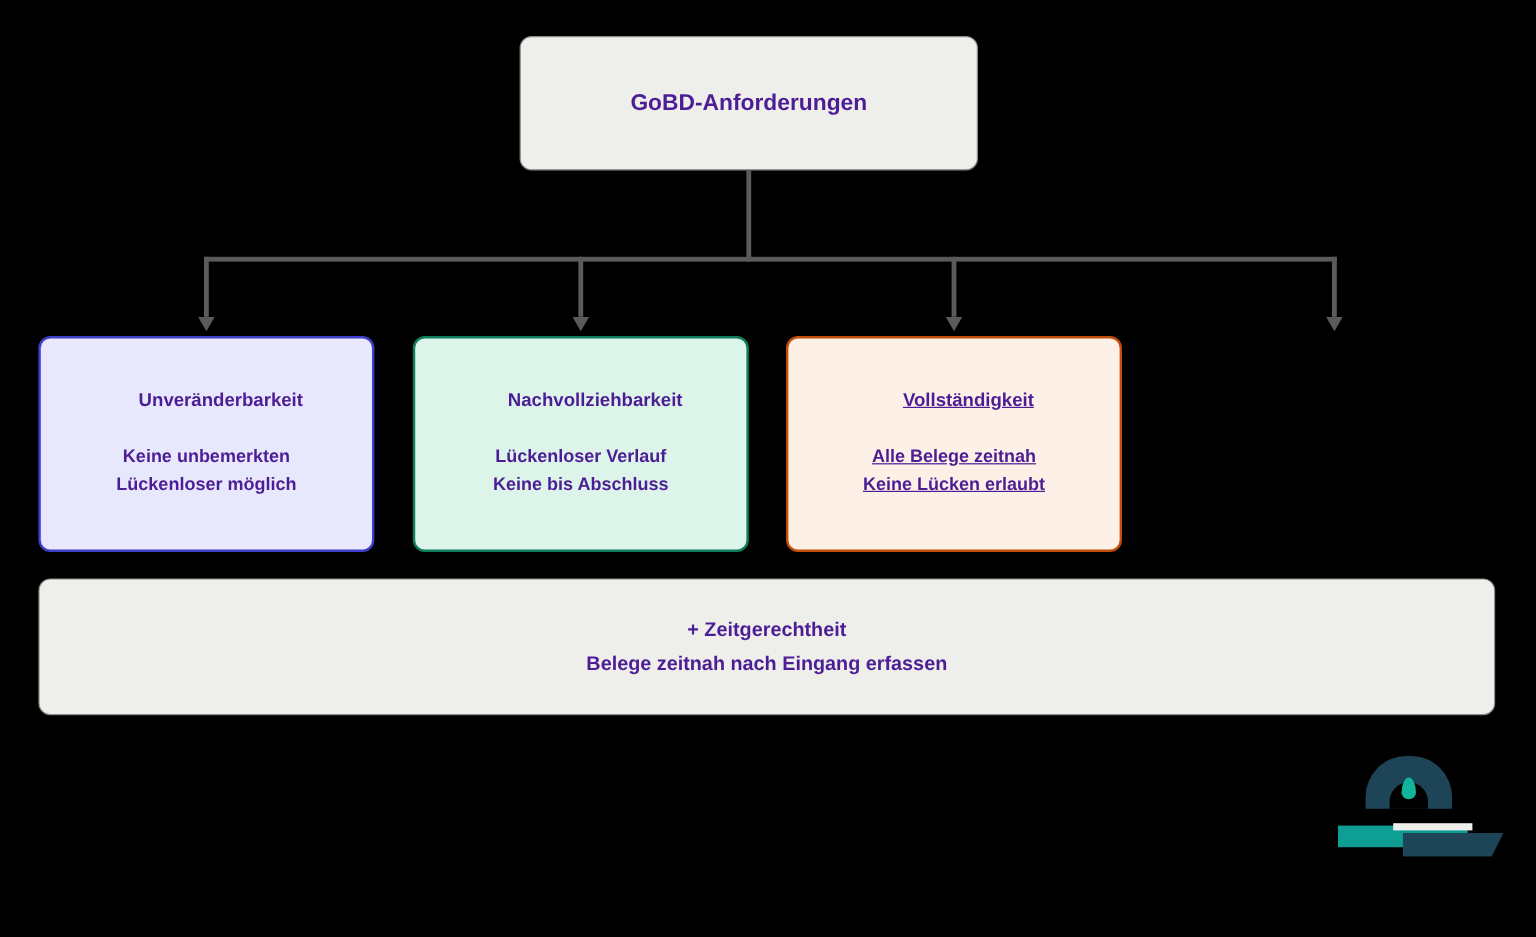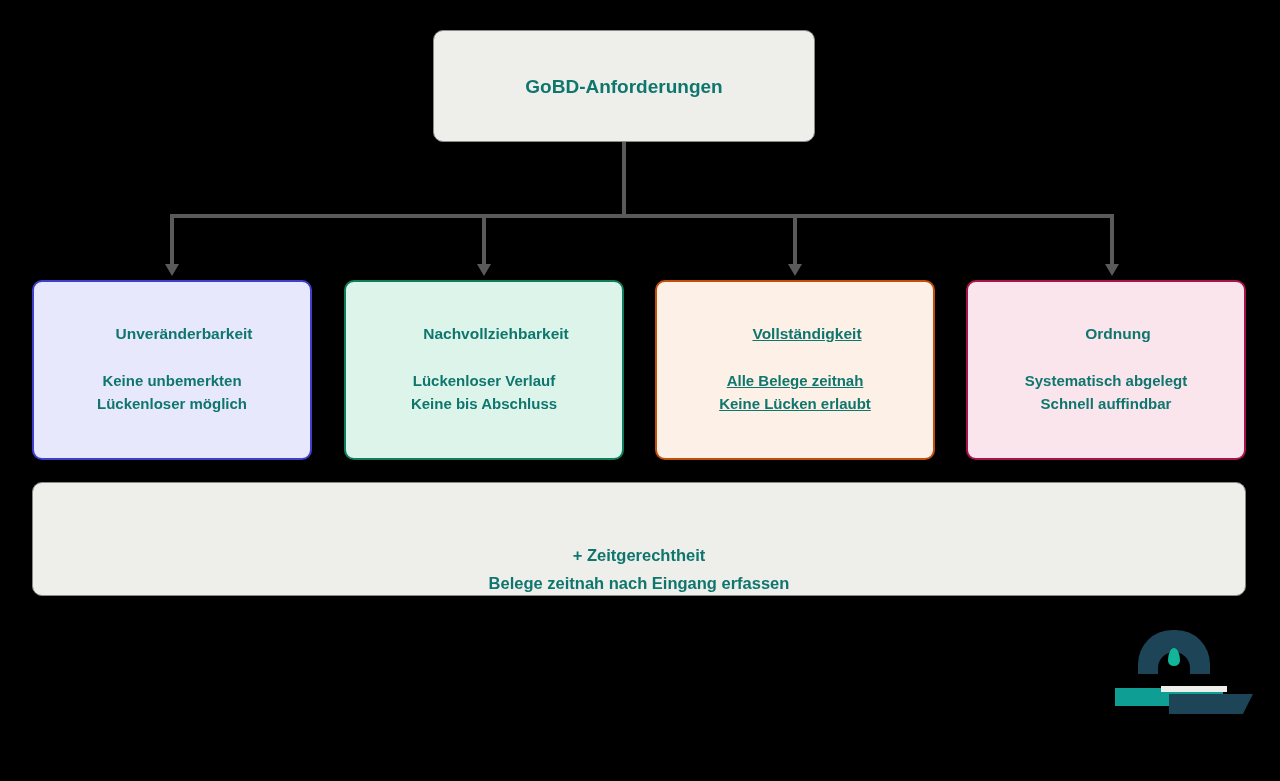--- a/index.html
+++ b/index.html
@@ -25,21 +25,21 @@
 
   .node {
     position: absolute;
     box-sizing: border-box;
     border-radius: 10px;
     display: flex;
     flex-direction: column;
     align-items: center;
     justify-content: center;
     text-align: center;
-    color: #0f766e;
+    color: #4c1d95;
     font-weight: bold;
     box-shadow: 2px 3px 4px rgba(0,0,0,0.55);
   }
 
   
   #root-node {
     left: 433px;
     top: 30px;
     width: 382px;
     height: 112px;
@@ -77,21 +77,20 @@
   
   #footer-node {
     left: 32px;
     top: 482px;
     width: 1214px;
     height: 114px;
     background: #eeeeea;
     border: 1px solid #8a8a86;
     font-size: 16.5px;
     line-height: 24px;
-    justify-content: flex-end;
   }
   #footer-node .title { margin-bottom: 4px; }
 
   
   .line {
     position: absolute;
     background: #5a5a5a;
   }
   .v-line { width: 4px; }
   .h-line { height: 4px; }
@@ -201,25 +200,20 @@
     <div class="desc">Lückenloser Verlauf</div>
     <div class="desc">Keine bis Abschluss</div>
   </div>
 
   <div class="node branch" id="branch-2" style="background: rgb(253, 240, 230); border-color: rgb(194, 78, 9);">
     <div class="title">Vollständigkeit</div>
     <div class="desc">Alle Belege zeitnah</div>
     <div class="desc">Keine Lücken erlaubt</div>
   </div>
 
-  <div class="node branch" id="branch-3" style="background: rgb(251, 229, 237); border-color: rgb(168, 19, 76);">
-    <div class="title">Ordnung</div>
-    <div class="desc">Systematisch abgelegt</div>
-    <div class="desc">Schnell auffindbar</div>
-  </div>
 
   <div class="node" id="footer-node">
     <div class="title">+ Zeitgerechtheit</div>
     <div>Belege zeitnah nach Eingang erfassen</div>
   </div>
 
   <div id="logo">
     <div class="roof"></div>
     <div class="roof-inner"></div>
     <div class="drop"></div>

